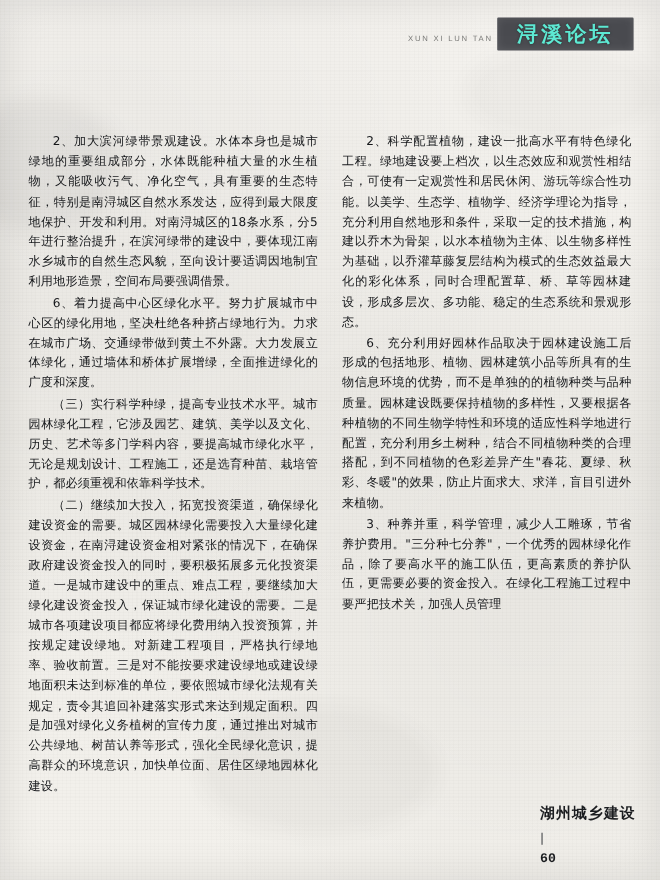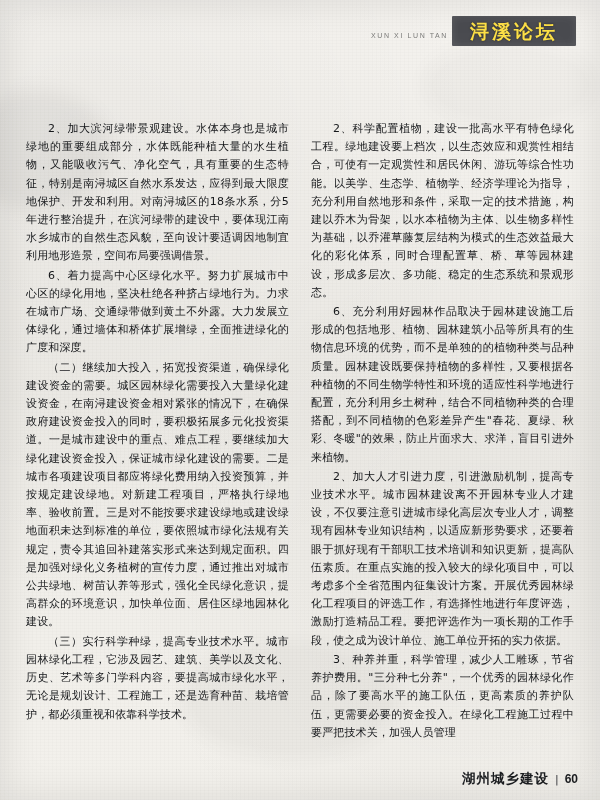--- a/index.html
+++ b/index.html
@@ -60,21 +60,21 @@
     top: 8px;
     width: 124px;
     height: 30px;
     background: #4a4b50;
     border-radius: 1px;
     box-shadow: inset 0 0 8px rgba(255,255,255,0.12);
   }
   .masthead-badge-text {
     position: absolute;
     inset: 0;
-    color: #fde047;
+    color: #5eead4;
     font-size: 19px;
     line-height: 30px;
     text-align: center;
     letter-spacing: 3px;
     font-family: "DejaVu Serif", serif;
     font-weight: bold;
     text-shadow: 0 0 2px rgba(0,0,0,0.5);
   }
 
   
@@ -103,35 +103,36 @@
   }
 
   
   .footer {
     position: absolute;
     right: 22px;
     bottom: 12px;
     display: flex;
     align-items: baseline;
     gap: 6px;
+    flex-direction: column;
   }
   .footer-title {
     font-size: 13.5px;
     font-family: "DejaVu Serif", serif;
     color: #1b1d20;
     letter-spacing: 1px;
     font-weight: bold;
   }
   .footer-sep {
     font-size: 11px;
     color: #3a3c40;
   }
   .footer-page {
     font-size: 12px;
-    font-family: Liberation Sans, sans-serif;
+    font-family: Liberation Mono, monospace;
     color: #1b1d20;
     font-weight: bold;
   }
 
   
   .smudge {
     position: absolute;
     border-radius: 50%;
     background: rgba(0,0,0,0.045);
     filter: blur(9px);
@@ -159,28 +160,27 @@
     <div class="masthead-badge">
       <div class="masthead-badge-text">浔溪论坛</div>
     </div>
   </div>
 
   <div class="columns">
 
     <div class="col">
       <p>2、加大滨河绿带景观建设。水体本身也是城市绿地的重要组成部分，水体既能种植大量的水生植物，又能吸收污气、净化空气，具有重要的生态特征，特别是南浔城区自然水系发达，应得到最大限度地保护、开发和利用。对南浔城区的18条水系，分5年进行整治提升，在滨河绿带的建设中，要体现江南水乡城市的自然生态风貌，至向设计要适调因地制宜利用地形造景，空间布局要强调借景。</p>
       <p>6、着力提高中心区绿化水平。努力扩展城市中心区的绿化用地，坚决杜绝各种挤占绿地行为。力求在城市广场、交通绿带做到黄土不外露。大力发展立体绿化，通过墙体和桥体扩展增绿，全面推进绿化的广度和深度。</p>
+      <p>（三）实行科学种绿，提高专业技术水平。城市园林绿化工程，它涉及园艺、建筑、美学以及文化、历史、艺术等多门学科内容，要提高城市绿化水平，无论是规划设计、工程施工，还是选育种苗、栽培管护，都必须重视和依靠科学技术。</p>
       <p>（二）继续加大投入，拓宽投资渠道，确保绿化建设资金的需要。城区园林绿化需要投入大量绿化建设资金，在南浔建设资金相对紧张的情况下，在确保政府建设资金投入的同时，要积极拓展多元化投资渠道。一是城市建设中的重点、难点工程，要继续加大绿化建设资金投入，保证城市绿化建设的需要。二是城市各项建设项目都应将绿化费用纳入投资预算，并按规定建设绿地。对新建工程项目，严格执行绿地率、验收前置。三是对不能按要求建设绿地或建设绿地面积未达到标准的单位，要依照城市绿化法规有关规定，责令其追回补建落实形式来达到规定面积。四是加强对绿化义务植树的宣传力度，通过推出对城市公共绿地、树苗认养等形式，强化全民绿化意识，提高群众的环境意识，加快单位面、居住区绿地园林化建设。</p>
-      <p>（三）实行科学种绿，提高专业技术水平。城市园林绿化工程，它涉及园艺、建筑、美学以及文化、历史、艺术等多门学科内容，要提高城市绿化水平，无论是规划设计、工程施工，还是选育种苗、栽培管护，都必须重视和依靠科学技术。</p>
     </div>
 
     <div class="col">
       <p>2、科学配置植物，建设一批高水平有特色绿化工程。绿地建设要上档次，以生态效应和观赏性相结合，可使有一定观赏性和居民休闲、游玩等综合性功能。以美学、生态学、植物学、经济学理论为指导，充分利用自然地形和条件，采取一定的技术措施，构建以乔木为骨架，以水本植物为主体、以生物多样性为基础，以乔灌草藤复层结构为模式的生态效益最大化的彩化体系，同时合理配置草、桥、草等园林建设，形成多层次、多功能、稳定的生态系统和景观形态。</p>
       <p>6、充分利用好园林作品取决于园林建设施工后形成的包括地形、植物、园林建筑小品等所具有的生物信息环境的优势，而不是单独的的植物种类与品种质量。园林建设既要保持植物的多样性，又要根据各种植物的不同生物学特性和环境的适应性科学地进行配置，充分利用乡土树种，结合不同植物种类的合理搭配，到不同植物的色彩差异产生"春花、夏绿、秋彩、冬暖"的效果，防止片面求大、求洋，盲目引进外来植物。</p>
-      <p>2、加大人才引进力度，引进激励机制，提高专业技术水平。城市园林建设离不开园林专业人才建设，不仅要注意引进城市绿化高层次专业人才，调整现有园林专业知识结构，以适应新形势要求，还要着眼于抓好现有干部职工技术培训和知识更新，提高队伍素质。在重点实施的投入较大的绿化项目中，可以考虑多个全省范围内征集设计方案。开展优秀园林绿化工程项目的评选工作，有选择性地进行年度评选，激励打造精品工程。要把评选作为一项长期的工作手段，使之成为设计单位、施工单位开拓的实力依据。</p>
       <p>3、种养并重，科学管理，减少人工雕琢，节省养护费用。"三分种七分养"，一个优秀的园林绿化作品，除了要高水平的施工队伍，更高素质的养护队伍，更需要必要的资金投入。在绿化工程施工过程中要严把技术关，加强人员管理</p>
     </div>
 
   </div>
 
   <div class="footer">
     <span class="footer-title">湖州城乡建设</span>
     <span class="footer-sep">|</span>
     <span class="footer-page">60</span>
   </div>

